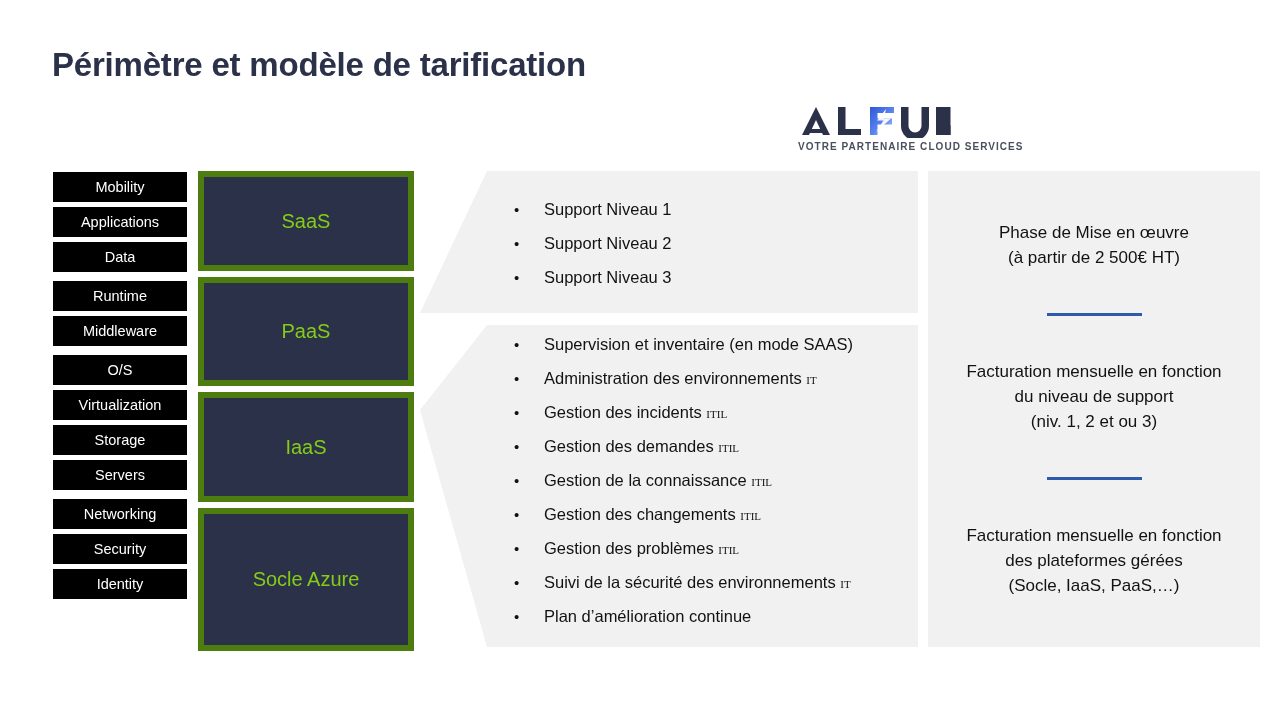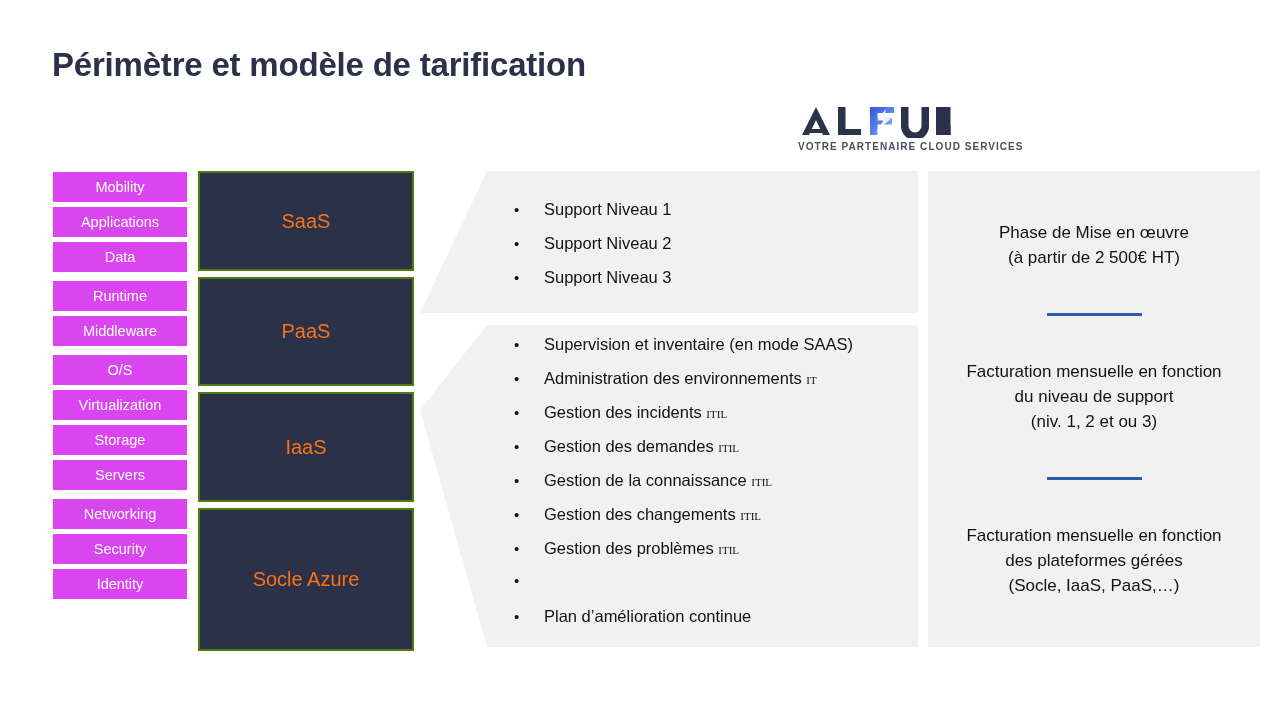--- a/index.html
+++ b/index.html
@@ -26,31 +26,31 @@
   .logo-tagline {
     margin-top: 3px; text-align: center;
     font-size: 10px; font-weight: bold; letter-spacing: 1.05px;
     color: #4a4f5e; white-space: nowrap;
   }
 
   
   .comp-stack { position: absolute; left: 52px; top: 171px; width: 136px; }
   .comp-box {
     height: 32px; margin-bottom: 3px;
-    background: #d946ef; border: 1px solid #ffffff;
+    background: #000000; border: 1px solid #ffffff;
     color: #ffffff; font-size: 14.5px;
     display: flex; align-items: center; justify-content: center;
   }
   .comp-box.gap-after { margin-bottom: 7px; }
 
   
   .tier-stack { position: absolute; left: 198px; top: 171px; width: 216px; }
   .tier-box {
-    background: #2b3148; border: 2px solid #4d7c0f;
-    color: #f97316; font-size: 20px;
+    background: #2b3148; border: 6px solid #4d7c0f;
+    color: #84cc16; font-size: 20px;
     display: flex; align-items: center; justify-content: center;
     margin-bottom: 6px;
   }
   .tier-saas  { height: 100px; }
   .tier-paas  { height: 109px; }
   .tier-iaas  { height: 110px; }
   .tier-socle { height: 143px; margin-bottom: 0; }
   .chev-top-inner {
     position: absolute; left: 420px; top: 171px; width: 498px; height: 142px;
     background: #f1f1f1;
@@ -194,20 +194,21 @@
     <div class="bullet-row">
       <span class="bullet-dot">•</span>
       <span class="bullet-text">Gestion des changements <span class="itil">ITIL</span></span>
     </div>
     <div class="bullet-row">
       <span class="bullet-dot">•</span>
       <span class="bullet-text">Gestion des problèmes <span class="itil">ITIL</span></span>
     </div>
     <div class="bullet-row">
       <span class="bullet-dot">•</span>
+      <span class="bullet-text">Suivi de la sécurité des environnements <span class="itil">IT</span></span>
     </div>
     <div class="bullet-row">
       <span class="bullet-dot">•</span>
       <span class="bullet-text">Plan d’amélioration continue</span>
     </div>
   </div>
 
   <div class="price-panel">
     <div class="price-stack">
       <div class="price-block">Phase de Mise en œuvre

